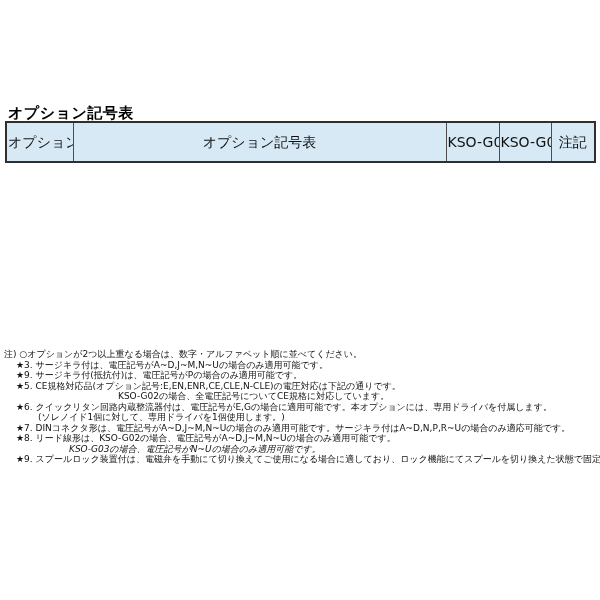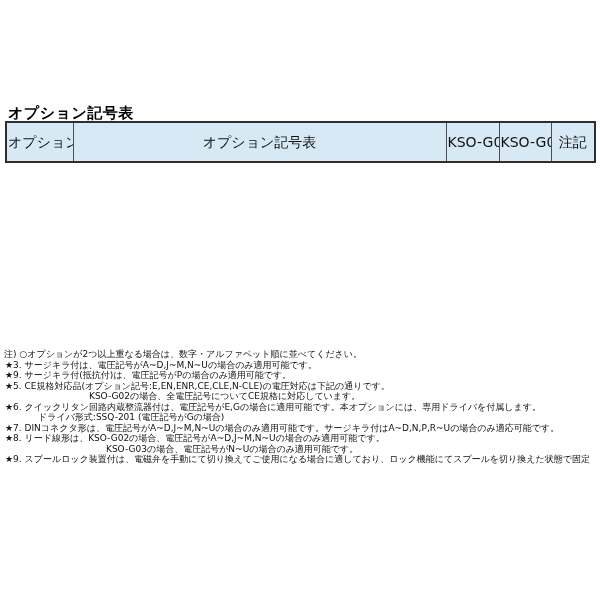--- a/index.html
+++ b/index.html
@@ -10,24 +10,24 @@
          letter-spacing:0.5px;}
   table.opt{position:absolute;left:5px;top:121px;width:589px;border-collapse:collapse;
         table-layout:fixed;border:2px solid #2f2f2f;}
   th,td{border:1px solid #4d4d4d;font-size:14px;line-height:1.05;padding:12px 1px;height:11.3px;
         text-align:center;vertical-align:middle;font-weight:normal;color:#111;overflow:hidden;
         white-space:nowrap;}
   thead th{background:#d7e9f5;height:12px;border-bottom:1.5px solid #2f2f2f;}
   .notes{position:absolute;left:0;top:349px;width:600px;}
   .note{font-size:9px;line-height:10.55px;white-space:nowrap;color:#111;}
   .ind0{padding-left:4px;}
-  .ind1{padding-left:5px;}
+  .ind1{padding-left:16px;}
   .ind2{padding-left:38px;}
-  .ind3{padding-left:89px;}
-  .ind4{padding-left:106px;}
+  .ind3{padding-left:118px;}
+  .ind4{padding-left:69px;font-style:italic;}
 </style>
 </head>
 <body>
 
 <div class="page">
 
   <div class="title">オプション記号表</div>
 
   <table class="opt">
     <colgroup>
@@ -71,20 +71,20 @@
       </tbody>
   </table>
 
   <div class="notes">
       <div class="note ind0">注) ○オプションが2つ以上重なる場合は、数字・アルファベット順に並べてください。</div>
       <div class="note ind1">★3. サージキラ付は、電圧記号がA~D,J~M,N~Uの場合のみ適用可能です。</div>
       <div class="note ind1">★9. サージキラ付(抵抗付)は、電圧記号がPの場合のみ適用可能です。</div>
       <div class="note ind1">★5. CE規格対応品(オプション記号:E,EN,ENR,CE,CLE,N-CLE)の電圧対応は下記の通りです。</div>
       <div class="note ind3">KSO-G02の場合、全電圧記号についてCE規格に対応しています。</div>
       <div class="note ind1">★6. クイックリタン回路内蔵整流器付は、電圧記号がE,Gの場合に適用可能です。本オプションには、専用ドライバを付属します。</div>
-      <div class="note ind2">ドライバ形式:SSQ-201 (電圧記号がGの場合)</div>
+      <div class="note ind2">(ソレノイド1個に対して、専用ドライバを1個使用します。)</div>
       <div class="note ind1">★7. DINコネクタ形は、電圧記号がA~D,J~M,N~Uの場合のみ適用可能です。サージキラ付はA~D,N,P,R~Uの場合のみ適応可能です。</div>
       <div class="note ind1">★8. リード線形は、KSO-G02の場合、電圧記号がA~D,J~M,N~Uの場合のみ適用可能です。</div>
       <div class="note ind4">KSO-G03の場合、電圧記号がN~Uの場合のみ適用可能です。</div>
       <div class="note ind1">★9. スプールロック装置付は、電磁弁を手動にて切り換えてご使用になる場合に適しており、ロック機能にてスプールを切り換えた状態で固定</div>
     </div>
 
 </div>
 
 </body></html>

